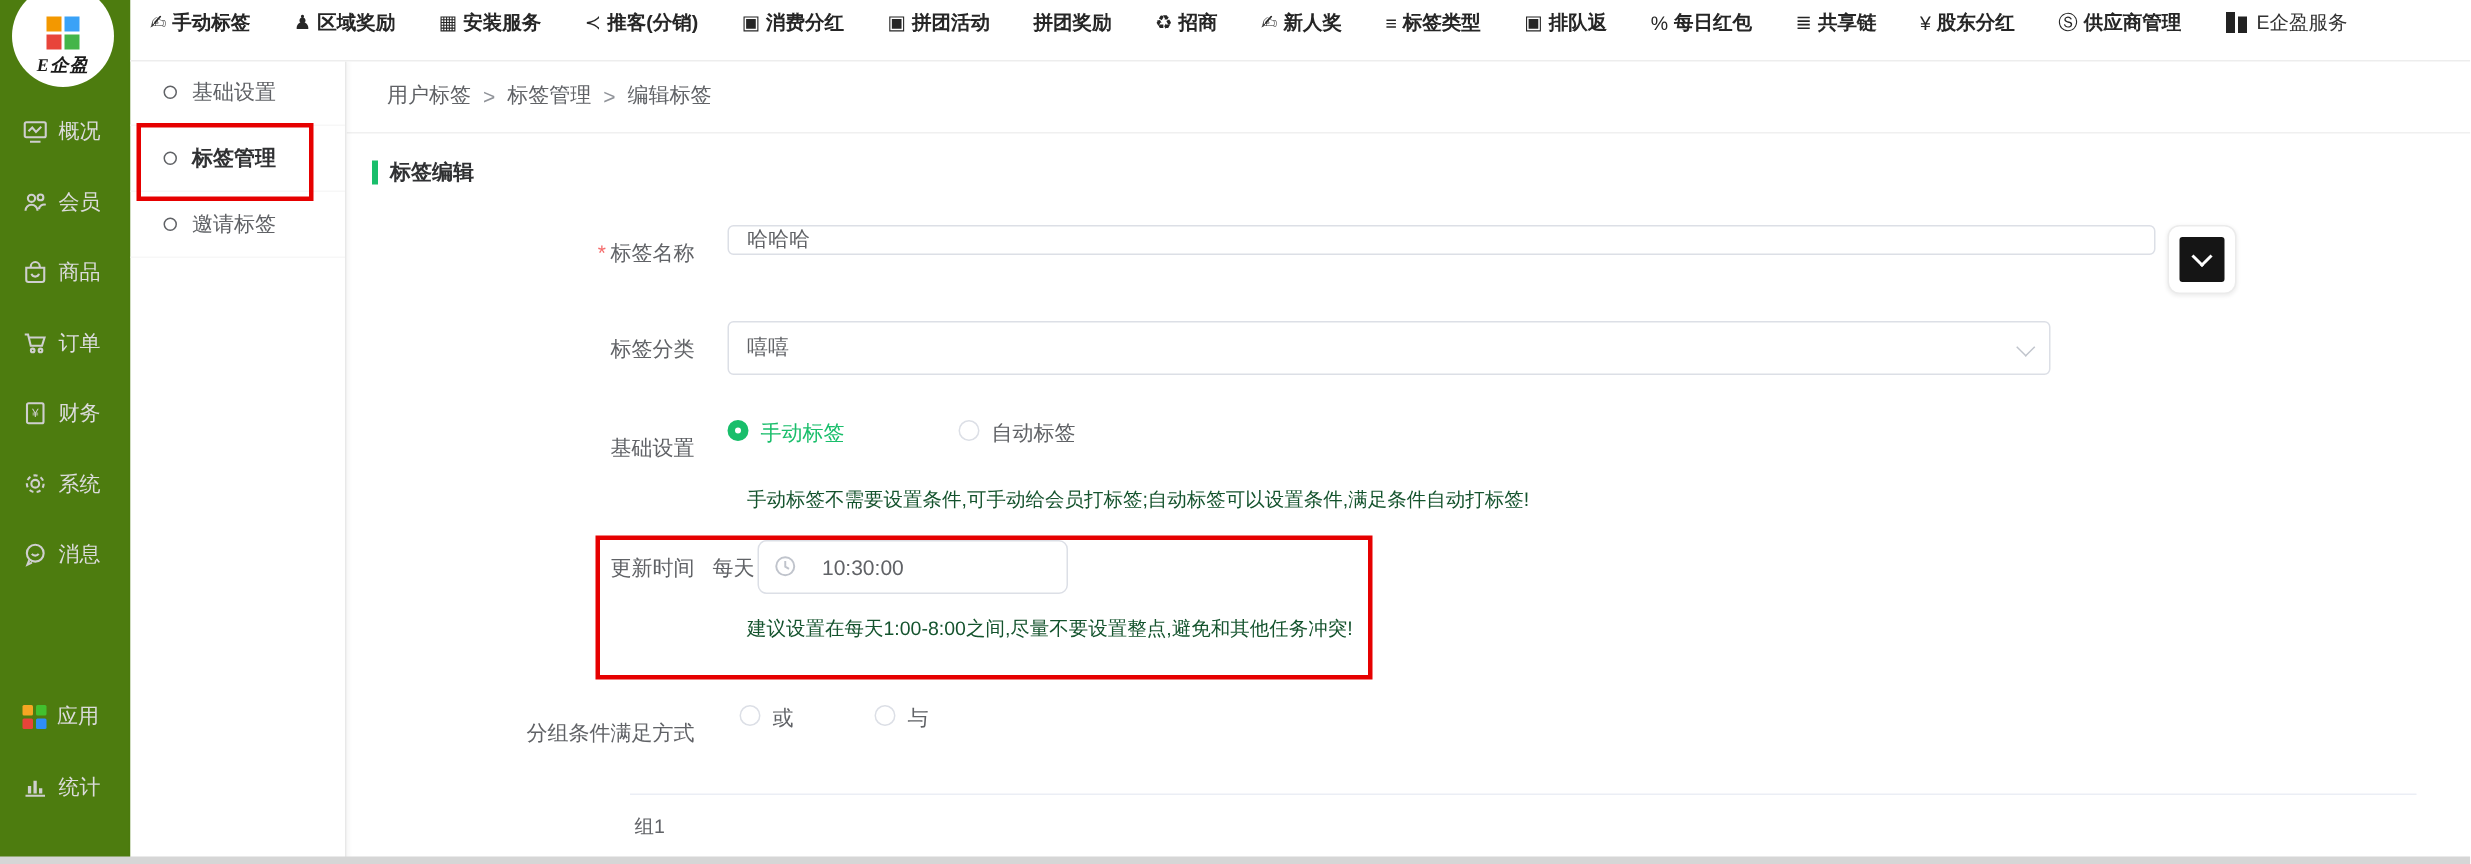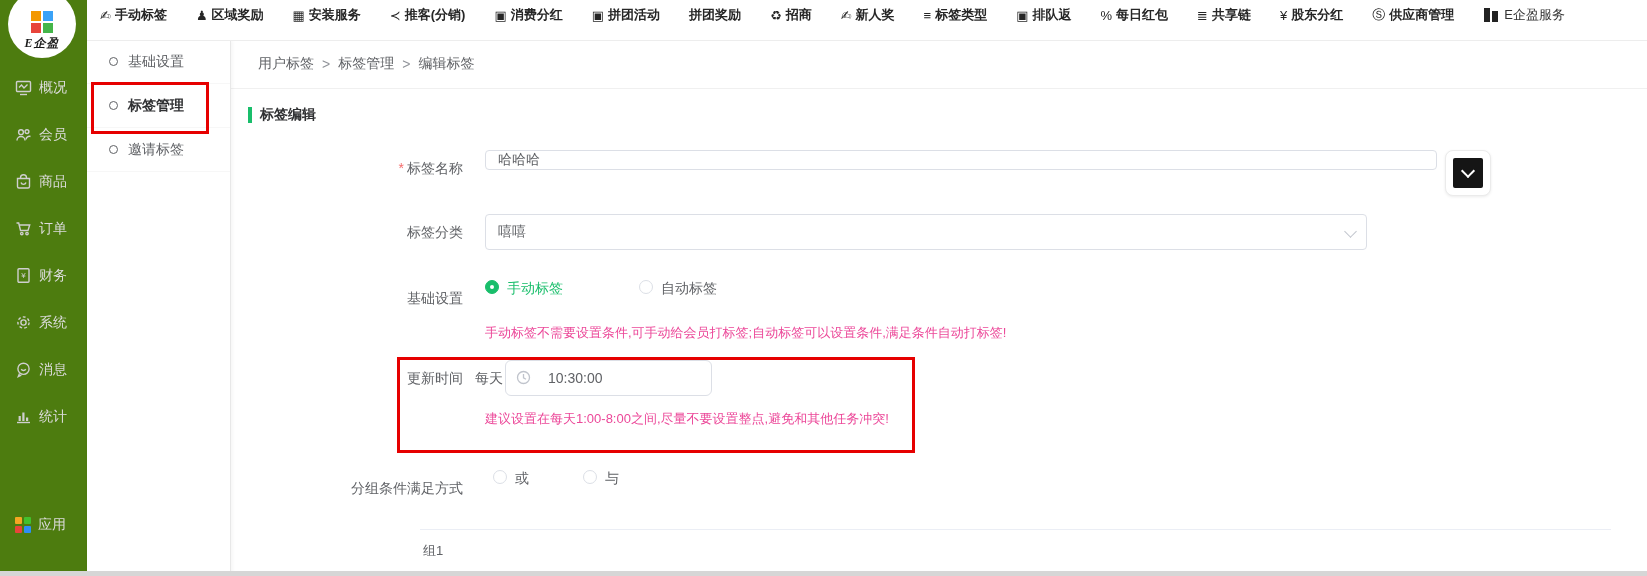--- a/index.html
+++ b/index.html
@@ -60,21 +60,21 @@
   .select-wrap{position:absolute;left:255px;top:174px;width:882px;height:36px;}
   .select-wrap input{width:100%;height:36px;}
   .chev-gray{position:absolute;right:12px;top:13px;width:8px;height:8px;border-left:1.5px solid #c0c4cc;border-bottom:1.5px solid #c0c4cc;transform:rotate(-45deg);}
 
   .radio-row{position:absolute;display:flex;height:36px;gap:8px;font-size:14px;color:#606266;}
   .radio{width:14px;height:14px;border-radius:50%;border:1px solid #dcdfe6;box-sizing:border-box;background:#fff;position:relative;cursor:pointer;flex:0 0 auto;}
   .radio.checked{background:#19be6b;border-color:#19be6b;}
   .radio.checked::after{content:"";position:absolute;left:4px;top:4px;width:4px;height:4px;border-radius:50%;background:#fff;}
   .radio-label-green{color:#19be6b;cursor:pointer;}
   .radio-label{color:#606266;cursor:pointer;}
-  .hint{position:absolute;left:255px;font-size:13px;color:#ec4899;white-space:nowrap;}
+  .hint{position:absolute;left:268px;font-size:13px;color:#14532d;white-space:nowrap;}
 
   .time-wrap{position:absolute;left:275px;top:320px;width:207px;height:36px;}
   .time-wrap input{width:100%;height:36px;border-radius:6px;padding-left:42px;}
   .clock-ic{position:absolute;left:11px;top:10px;}
 
   .annotation{position:absolute;border:3px solid #e60000;z-index:10;pointer-events:none;}
   .anno-submenu{left:91px;top:82px;width:112px;height:46px;}
   .anno-time{left:397px;top:357px;width:512px;height:90px;}
 
   .group-card{position:absolute;left:190px;right:36px;top:489px;border-top:1px solid #ebeef5;}
@@ -136,39 +136,39 @@
           </svg>
         <span>系统</span>
       </div>
       <div class="side-item">
         <svg width="17" height="17" viewBox="0 0 17 17" fill="none" stroke="#cfcfcf" stroke-width="1.4">
             <circle cx="8.5" cy="7.8" r="5.6"></circle>
             <path d="M4.5 12.5 l-1.2 3 3 -1.4"></path>
             <path d="M6.2 8.3 a2.9 2.9 0 0 0 4.6 0"></path>
           </svg>
         <span>消息</span>
-      </div>
-      <div class="side-item">
-        <svg width="17" height="17" viewBox="0 0 17 17" fill="none" stroke="#cfcfcf" stroke-width="1.4">
-            <line x1="2" y1="14.5" x2="15" y2="14.5"></line>
-            <rect x="3.6" y="8" width="2.2" height="5" fill="#cfcfcf" stroke="none"></rect>
-            <rect x="7.3" y="4.5" width="2.2" height="8.5" fill="#cfcfcf" stroke="none"></rect>
-            <rect x="11" y="9.5" width="2.2" height="3.5" fill="#cfcfcf" stroke="none"></rect>
-          </svg>
-        <span>统计</span>
       </div>
       <div class="side-item gap-before">
         <span class="apps-grid">
             <i class="ag1"></i>
             <i class="ag2"></i>
             <i class="ag3"></i>
             <i class="ag4"></i>
           </span>
         <span>应用</span>
       </div>
+      <div class="side-item">
+        <svg width="17" height="17" viewBox="0 0 17 17" fill="none" stroke="#cfcfcf" stroke-width="1.4">
+            <line x1="2" y1="14.5" x2="15" y2="14.5"></line>
+            <rect x="3.6" y="8" width="2.2" height="5" fill="#cfcfcf" stroke="none"></rect>
+            <rect x="7.3" y="4.5" width="2.2" height="8.5" fill="#cfcfcf" stroke="none"></rect>
+            <rect x="11" y="9.5" width="2.2" height="3.5" fill="#cfcfcf" stroke="none"></rect>
+          </svg>
+        <span>统计</span>
+      </div>
     </div>
   </div>
 
   <div class="logo-circle">
     <span class="logo-mark">
         <i class="lm1"></i>
         <i class="lm2"></i>
         <i class="lm3"></i>
         <i class="lm4"></i>
       </span>

